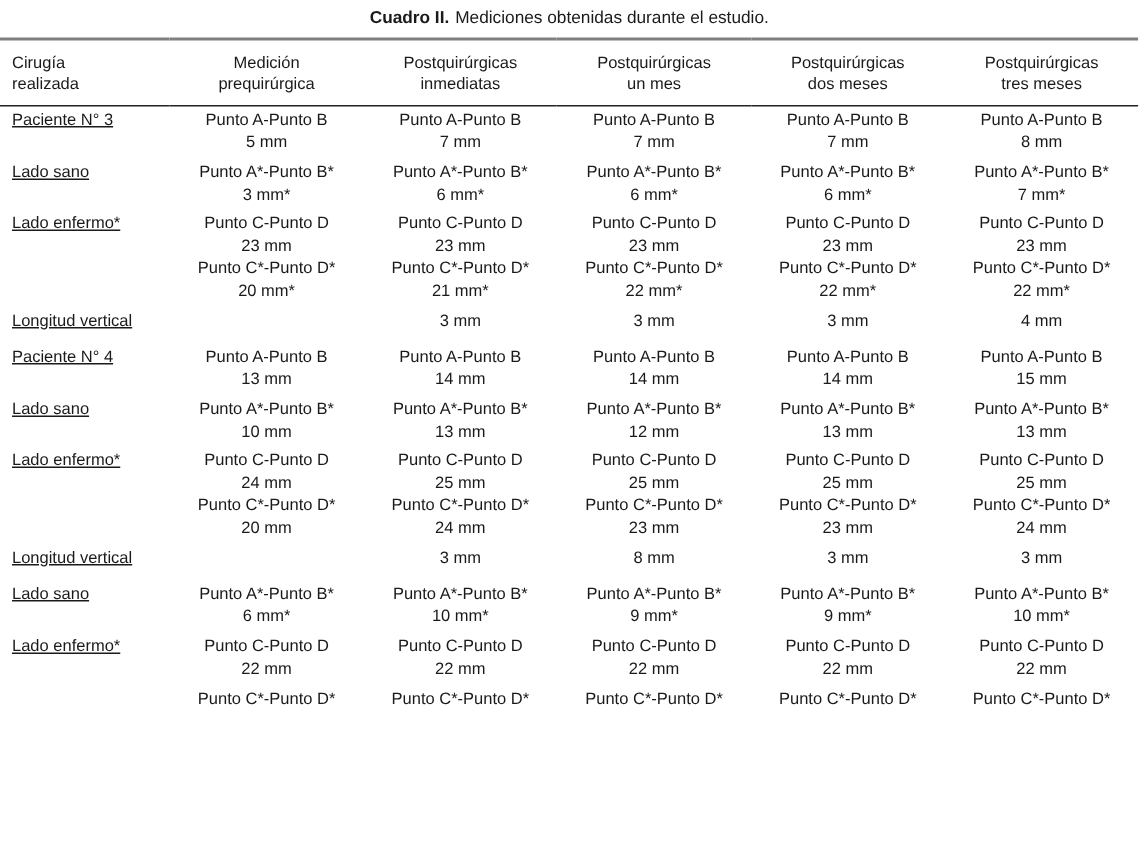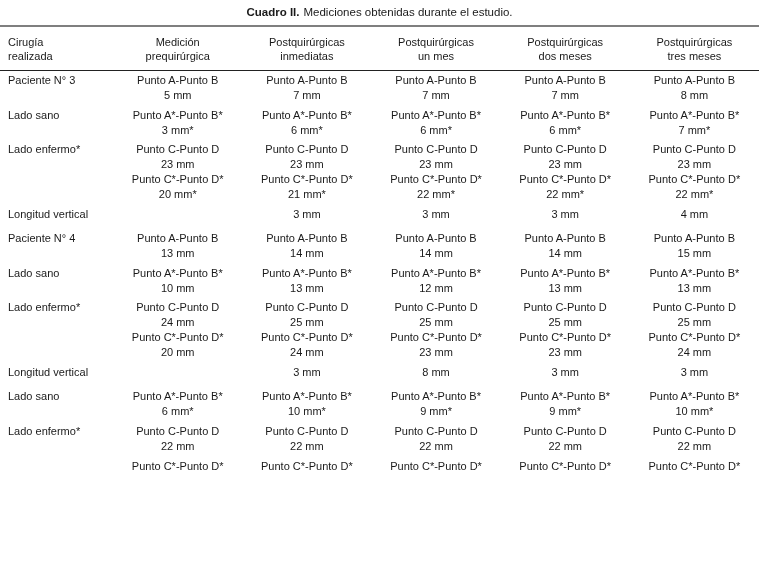--- a/index.html
+++ b/index.html
@@ -40,21 +40,21 @@
   }
   thead th.h-label { text-align: left; padding-left: 8px; }
   tbody td {
     font-size: 11px;
     line-height: 15px;
     white-space: pre-line;
     text-align: center;
     vertical-align: top;
     padding: 2px 2px 3px 2px;
   }
-  tbody td.label { text-align: left; padding-left: 8px; }
+  tbody td.label { text-align: left; padding-left: 8px; text-decoration: underline; }
   tr.lines-1 td { padding-top: 3px; padding-bottom: 7px; }
   tr.lines-4 td { padding-top: 1px; padding-bottom: 2px; }
   .rule-bottom-gray {
     width: 759px; height: 0;
     border-top: 1px solid #aaaaaa;
     margin-top: 2px;
   }
 </style>
 </head>
 <body>

